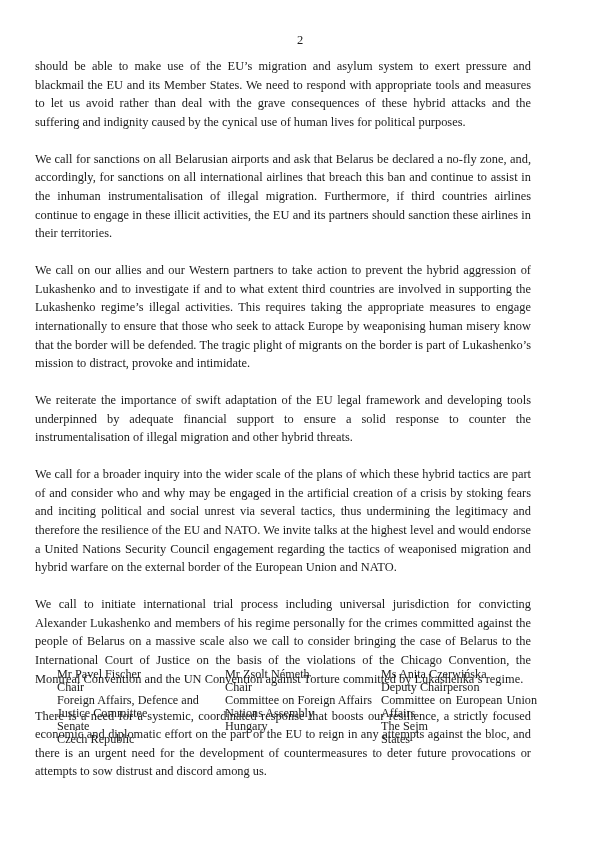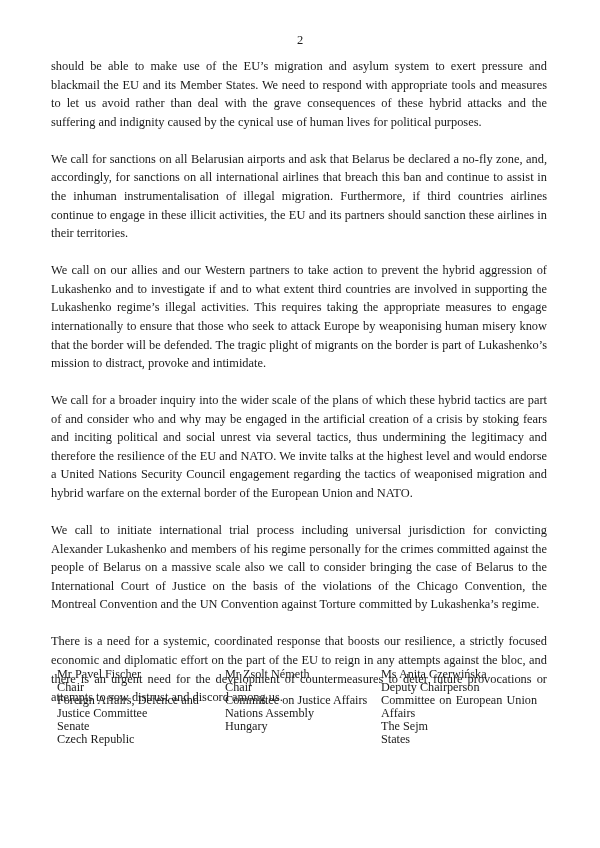--- a/index.html
+++ b/index.html
@@ -1,56 +1,57 @@
 <!DOCTYPE html>
 <html><head>
 <meta charset="utf-8">
 <style>
   html, body { margin: 0; padding: 0; background: #ffffff; }
   body { width: 600px; height: 848px; position: relative; overflow: hidden;
          font-family: "Liberation Serif", "DejaVu Serif", serif; color: #1a1a1a; }
   .page-number { position: absolute; top: 33px; left: 0; width: 600px; text-align: center;
                  font-size: 12.5px; }
-  .body-text { position: absolute; top: 57px; left: 51px; width: 496px; }
+  .body-text { position: absolute; top: 57px; left: 35px; width: 496px; }
   .para { font-size: 12.4px; line-height: 18.6px; text-align: justify; margin: 0 0 18.4px 0; }
   .sigs { position: absolute; top: 668px; left: 57px; width: 500px; }
   .sig { position: absolute; top: 0; font-size: 12.2px; line-height: 12.9px; }
   .sig .name { font-weight: normal; }
   .sig1 { left: 0; width: 150px; }
   .sig2 { left: 168px; width: 150px; }
   .sig3 { left: 324px; width: 156px; }
   .sig3 .justify-line { text-align: justify; text-align-last: justify; }
 </style>
 </head>
 <body>
 
 <div class="page-number">2</div>
 
 <div class="body-text">
   <p class="para">should be able to make use of the EU’s migration and asylum system to exert pressure and blackmail the EU and its Member States. We need to respond with appropriate tools and measures to let us avoid rather than deal with the grave consequences of these hybrid attacks and the suffering and indignity caused by the cynical use of human lives for political purposes.</p>
   <p class="para">We call for sanctions on all Belarusian airports and ask that Belarus be declared a no-fly zone, and, accordingly, for sanctions on all international airlines that breach this ban and continue to assist in the inhuman instrumentalisation of illegal migration. Furthermore, if third countries airlines continue to engage in these illicit activities, the EU and its partners should sanction these airlines in their territories.</p>
   <p class="para">We call on our allies and our Western partners to take action to prevent the hybrid aggression of Lukashenko and to investigate if and to what extent third countries are involved in supporting the Lukashenko regime’s illegal activities. This requires taking the appropriate measures to engage internationally to ensure that those who seek to attack Europe by weaponising human misery know that the border will be defended. The tragic plight of migrants on the border is part of Lukashenko’s mission to distract, provoke and intimidate.</p>
+  <p class="para">We reiterate the importance of swift adaptation of the EU legal framework and developing tools underpinned by adequate financial support to ensure a solid response to counter the instrumentalisation of illegal migration and other hybrid threats.</p>
   <p class="para">We call for a broader inquiry into the wider scale of the plans of which these hybrid tactics are part of and consider who and why may be engaged in the artificial creation of a crisis by stoking fears and inciting political and social unrest via several tactics, thus undermining the legitimacy and therefore the resilience of the EU and NATO. We invite talks at the highest level and would endorse a United Nations Security Council engagement regarding the tactics of weaponised migration and hybrid warfare on the external border of the European Union and NATO.</p>
   <p class="para">We call to initiate international trial process including universal jurisdiction for convicting Alexander Lukashenko and members of his regime personally for the crimes committed against the people of Belarus on a massive scale also we call to consider bringing the case of Belarus to the International Court of Justice on the basis of the violations of the Chicago Convention, the Montreal Convention and the UN Convention against Torture committed by Lukashenka’s regime.</p>
   <p class="para">There is a need for a systemic, coordinated response that boosts our resilience, a strictly focused economic and diplomatic effort on the part of the EU to reign in any attempts against the bloc, and there is an urgent need for the development of countermeasures to deter future provocations or attempts to sow distrust and discord among us.</p>
 </div>
 
 <div class="sigs">
   <div class="sig sig1">
     <div class="name">Mr Pavel Fischer</div>
     <div>Chair</div>
     <div>Foreign Affairs, Defence and</div>
     <div>Justice Committee</div>
     <div>Senate</div>
     <div>Czech Republic</div>
   </div>
   <div class="sig sig2">
     <div class="name">Mr Zsolt Németh</div>
     <div>Chair</div>
-    <div>Committee on Justice Affairs</div>
+    <div>Committee on Foreign Affairs</div>
     <div>Nations Assembly</div>
     <div>Hungary</div>
   </div>
   <div class="sig sig3">
     <div class="name">Ms Anita Czerwińska</div>
     <div>Deputy Chairperson</div>
     <div class="justify-line">Committee on European Union</div>
     <div>Affairs</div>
     <div>The Sejm</div>
     <div>States</div>

